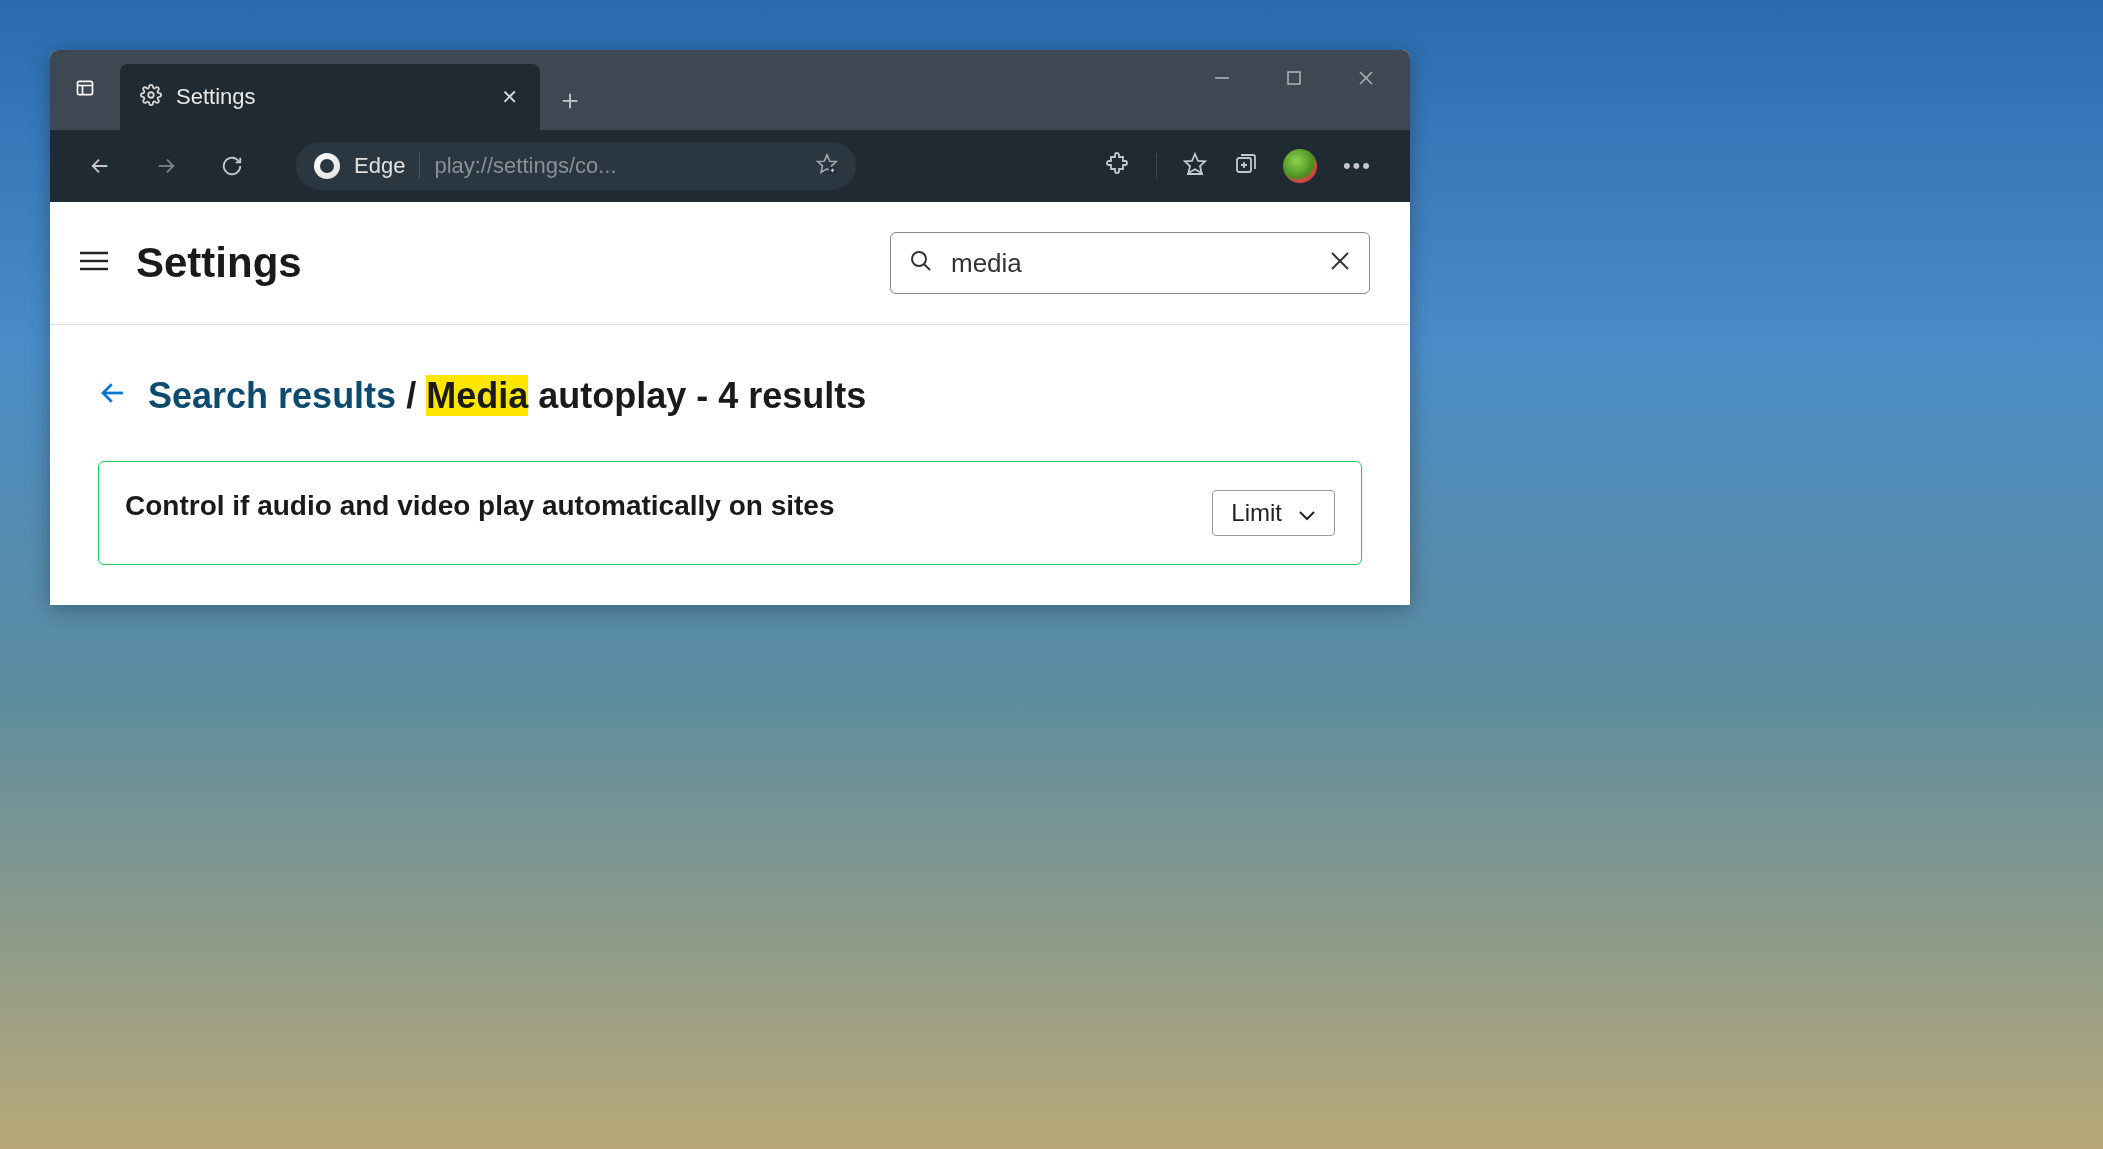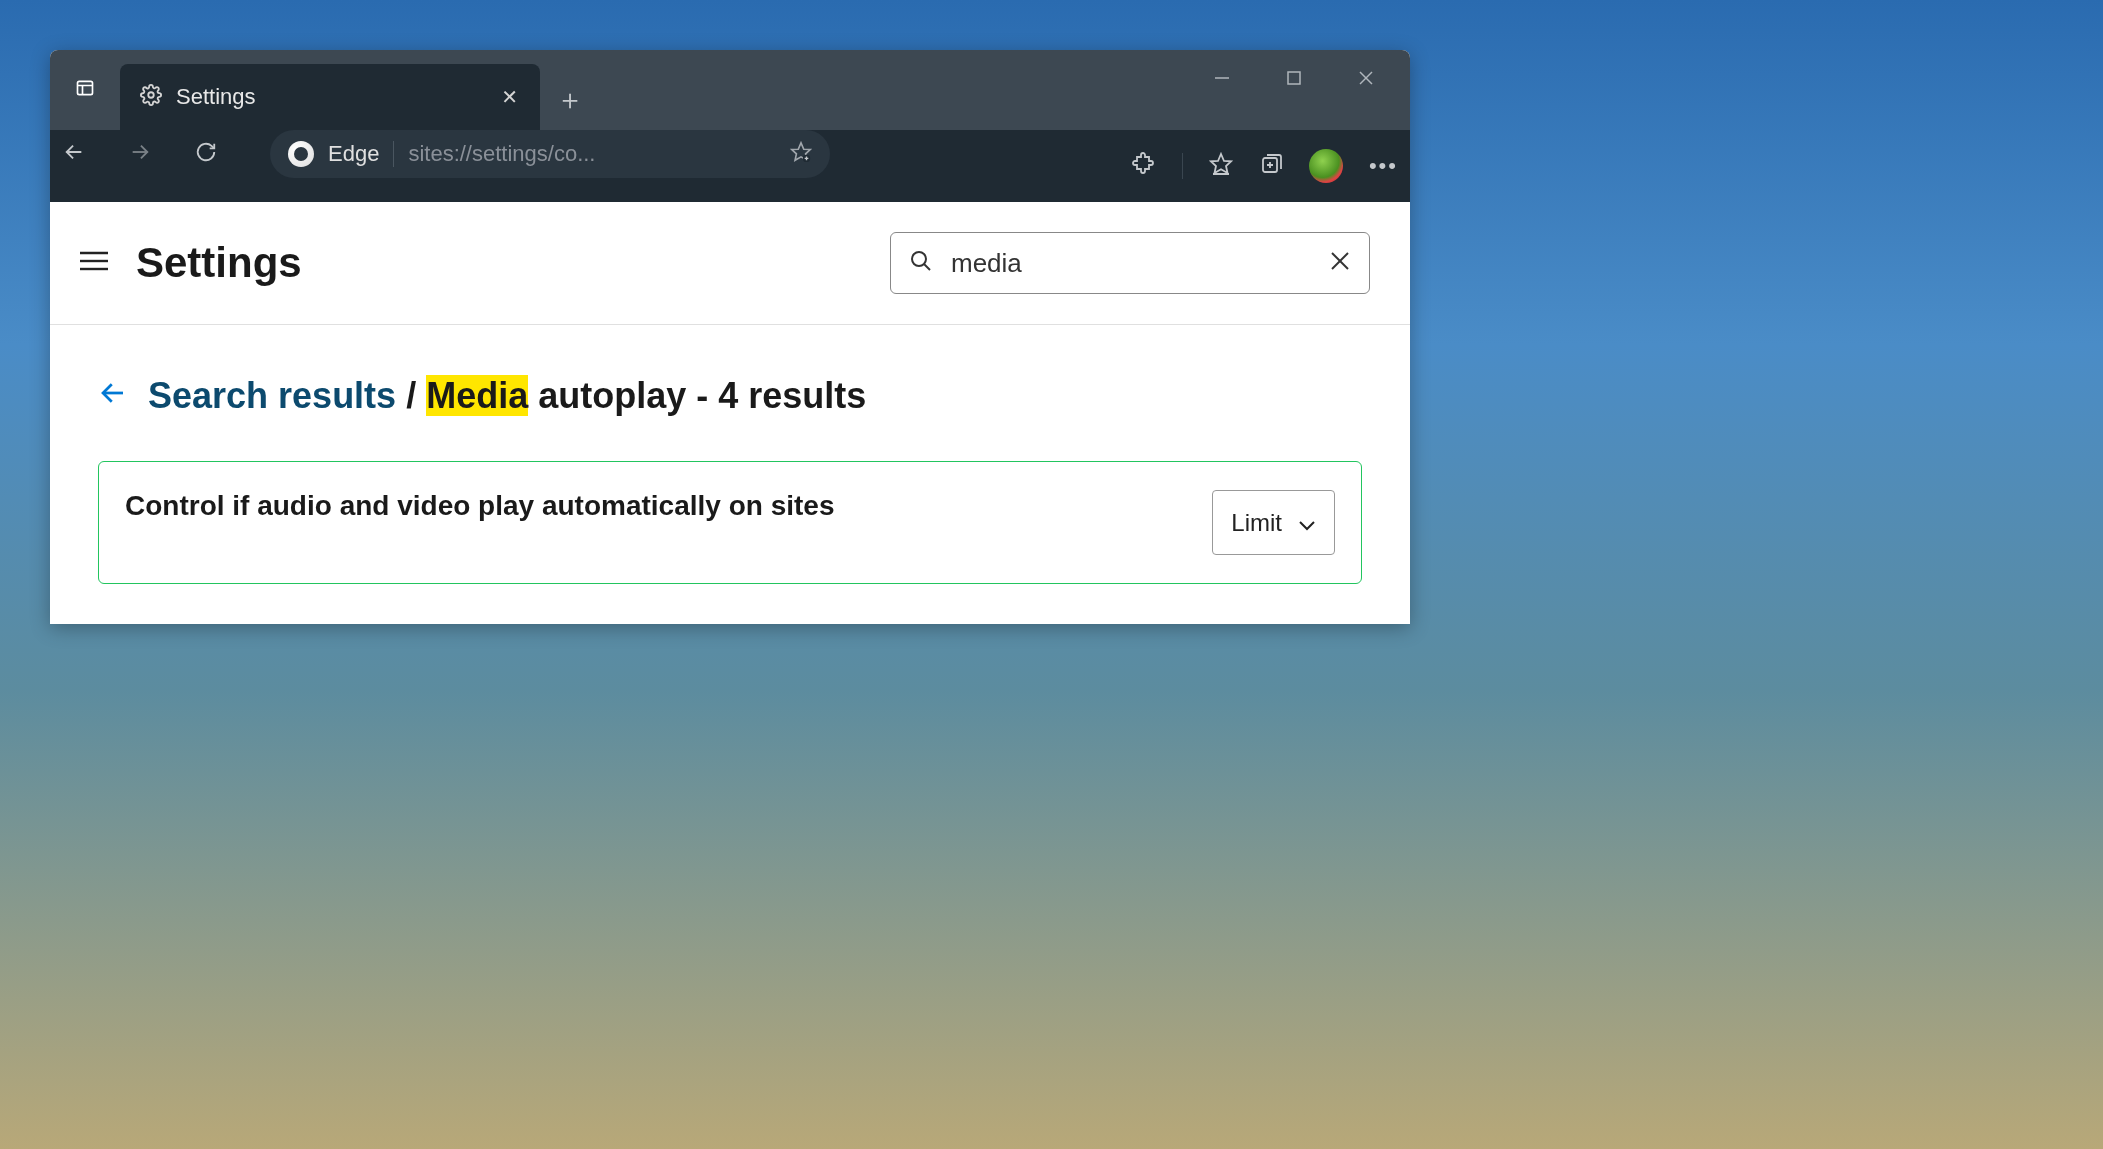--- a/index.html
+++ b/index.html
@@ -79,21 +79,22 @@
     align-items: center;
     justify-content: center;
     color: #b0b6bc;
     cursor: pointer;
   }
   .window-btn svg { width: 14px; height: 14px; stroke: currentColor; fill: none; stroke-width: 1.5; }
   .toolbar {
     height: 72px;
     background: #1f2a33;
     display: flex;
-    padding: 0 2px;
+    align-items: center;
+    padding: 0 28px;
     gap: 22px;
   }
   .nav-btn {
     width: 44px;
     height: 44px;
     display: flex;
     align-items: center;
     justify-content: center;
     color: #c4c8cc;
     cursor: pointer;
@@ -220,21 +221,21 @@
     color: #666;
     line-height: 1.4;
   }
   .dropdown {
     border: 1px solid #999;
     border-radius: 4px;
     padding: 12px 18px;
     display: flex;
     align-items: center;
     gap: 16px;
-    height: 65px;
+    height: 46px;
     align-self: flex-start;
     cursor: pointer;
     font-size: 24px;
     color: #222;
   }
   .dropdown svg { width: 18px; height: 12px; stroke: #222; fill: none; stroke-width: 2; }
 </style>
 </head>
 <body>
 
@@ -299,21 +300,21 @@
     <div class="nav-btn">
       <svg viewBox="0 0 24 24">
           <path d="M21 12a9 9 0 1 1-3-6.7L21 8"></path>
           <polyline points="21 3 21 8 16 8"></polyline>
         </svg>
     </div>
     <div class="addressbar">
       <span class="edge-logo"></span>
       <span class="edge-label">Edge</span>
       <span class="addr-sep"></span>
-      <span class="addr-url">sites://settings/co...</span>
+      <span class="addr-url">play://settings/co...</span>
       <span class="addr-star">
         <svg viewBox="0 0 24 24">
             <polygon points="12 2 15 9 22 9.3 17 14 18.5 21 12 17.3 5.5 21 7 14 2 9.3 9 9"></polygon>
             <circle cx="18" cy="19" r="4" fill="#1f2a33" stroke="none"></circle>
             <line x1="18" y1="17" x2="18" y2="21" stroke="#c4c8cc" stroke-width="1.5"></line>
             <line x1="16" y1="19" x2="20" y2="19" stroke="#c4c8cc" stroke-width="1.5"></line>
           </svg>
       </span>
     </div>
     <div class="toolbar-right">

